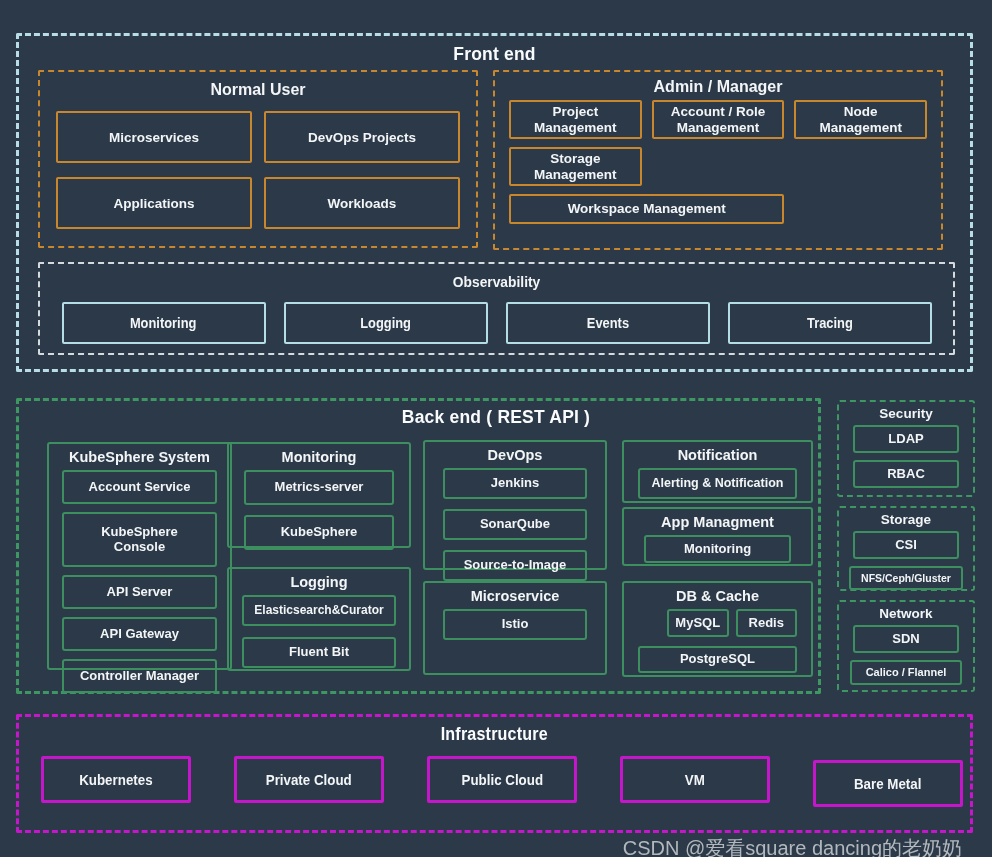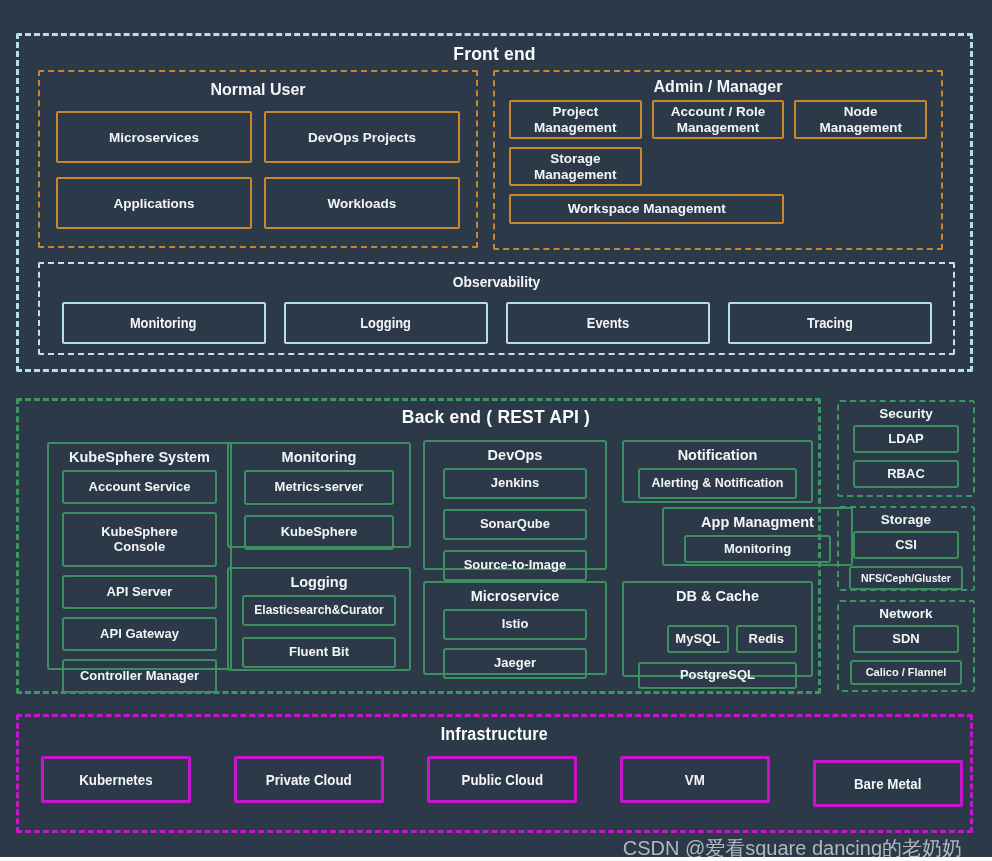--- a/index.html
+++ b/index.html
@@ -90,24 +90,24 @@
   .bg-monitoring .bitem{height:31px;margin:0 15px 10px;}
   .bg-logging{left:208px;top:166px;width:184px;height:104px;}
   .bg-logging .bitem{height:27px;margin:0 13px 11px;}
   .bg-logging .small-text{font-size:12px;}
   .bg-devops{left:404px;top:39px;width:184px;height:130px;}
   .bg-devops .bitem{height:27px;margin:0 18px 10px;}
   .bg-microservice{left:404px;top:180px;width:184px;height:94px;}
   .bg-microservice .bitem{height:27px;margin:0 18px 8px;}
   .bg-notification{left:603px;top:39px;width:191px;height:63px;}
   .bg-notification .bitem{height:27px;margin:0 14px 0;font-size:12.5px;}
-  .bg-appmgmt{left:603px;top:106px;width:191px;height:59px;margin-left:40px;}
+  .bg-appmgmt{left:603px;top:106px;width:191px;height:59px;}
   .bg-appmgmt .bitem{height:24px;margin:0 20px 0;}
   .bg-dbcache{left:603px;top:180px;width:191px;height:96px;}
-  .db-row{display:flex;gap:7px;margin:16px 14px 9px;padding-left:29px;}
+  .db-row{display:flex;gap:7px;margin:0 14px 9px;padding-left:29px;}
   .db-row .bitem{flex:1;margin:0;height:24px;}
   .bg-dbcache .pg{height:23px;margin:0 14px 0;}
 
   
   .pgroup{
     position:absolute;border:2px dashed #3e9663;border-radius:3px;box-sizing:border-box;
   }
   .pgroup .bg-title{font-size:13.5px;padding:4px 0 4px;}
   .pgroup .bitem{height:24px;margin:0 14px 7px;font-size:13px;}
   .pg-security{left:837px;top:400px;width:138px;height:97px;}
@@ -210,21 +210,20 @@
   <div class="bgroup bg-devops">
     <div class="bg-title">DevOps</div>
     <div class="bitem">Jenkins</div>
     <div class="bitem">SonarQube</div>
     <div class="bitem">Source-to-Image</div>
   </div>
 
   <div class="bgroup bg-microservice">
     <div class="bg-title">Microservice</div>
     <div class="bitem">Istio</div>
-    <div class="bitem">Jaeger</div>
   </div>
 
   <div class="bgroup bg-notification">
     <div class="bg-title">Notification</div>
     <div class="bitem">Alerting &amp; Notification</div>
   </div>
 
   <div class="bgroup bg-appmgmt">
     <div class="bg-title">App Managment</div>
     <div class="bitem">Monitoring</div>

